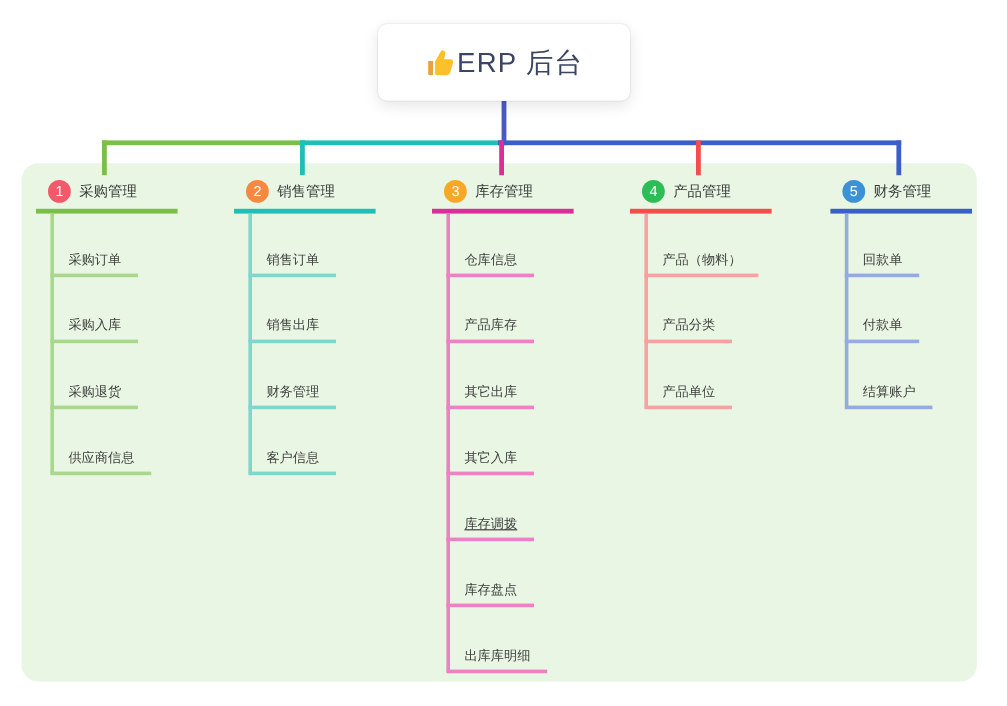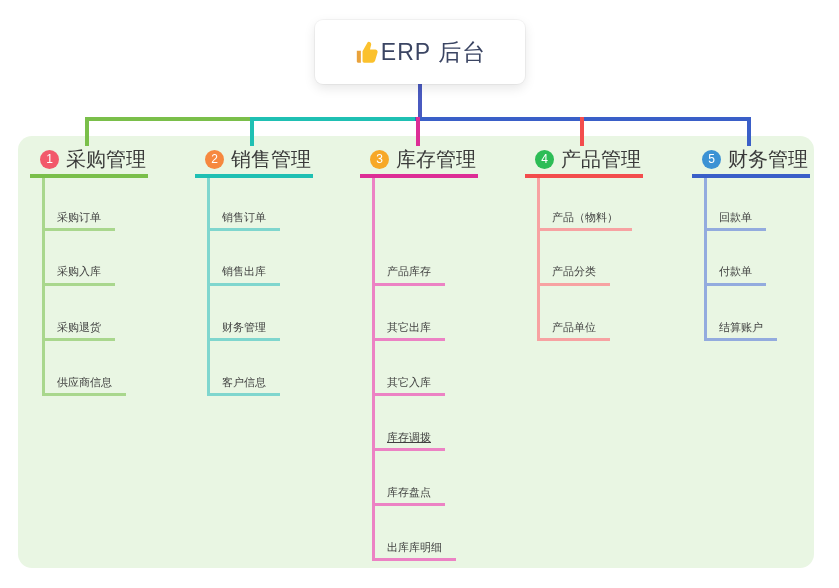--- a/index.html
+++ b/index.html
@@ -37,21 +37,21 @@
   .branch-2{left:195px;--line:var(--b2-line);--light:var(--b2-light);--badge:var(--b2-badge);}
   .branch-3{left:360px;--line:var(--b3-line);--light:var(--b3-light);--badge:var(--b3-badge);}
   .branch-4{left:525px;--line:var(--b4-line);--light:var(--b4-light);--badge:var(--b4-badge);}
   .branch-5{left:692px;--line:var(--b5-line);--light:var(--b5-light);--badge:var(--b5-badge);}
 
   .bnode{position:absolute;left:0;top:146px;width:118px;height:32px;box-sizing:border-box;
          border-bottom:4px solid var(--line);
          display:flex;align-items:center;gap:7px;padding:0 0 2px 10px;}
   .badge{width:19px;height:19px;border-radius:50%;background:var(--badge);color:#fff;
          font-size:12px;line-height:19px;text-align:center;flex:0 0 auto;}
-  .btitle{font-size:20px;font-weight:500;color:#3a3a3a;white-space:nowrap;}
+  .btitle{font-size:12px;font-weight:500;color:#3a3a3a;white-space:nowrap;}
 
   .spine{position:absolute;left:12px;top:178px;width:3px;background:var(--light);
          border-radius:0 0 0 3px;}
   .branch-1 .spine{height:218px;}
   .branch-2 .spine{height:218px;}
   .branch-3 .spine{height:383px;}
   .branch-4 .spine{height:163px;}
   .branch-5 .spine{height:163px;}
 
   .child{position:absolute;left:12px;height:21px;line-height:21px;font-size:11px;color:#3f3f3f;
@@ -109,20 +109,21 @@
     <div class="child r3">财务管理</div>
     <div class="child r4">客户信息</div>
   </div>
 
   <div class="branch branch-3">
     <div class="bnode">
       <span class="badge">3</span>
       <span class="btitle">库存管理</span>
     </div>
     <div class="spine"></div>
+    <div class="child r1">仓库信息</div>
     <div class="child r2">产品库存</div>
     <div class="child r3">其它出库</div>
     <div class="child r4">其它入库</div>
     <div class="child r5">库存调拨</div>
     <div class="child r6">库存盘点</div>
     <div class="child r7">出库库明细</div>
   </div>
 
   <div class="branch branch-4">
     <div class="bnode">

